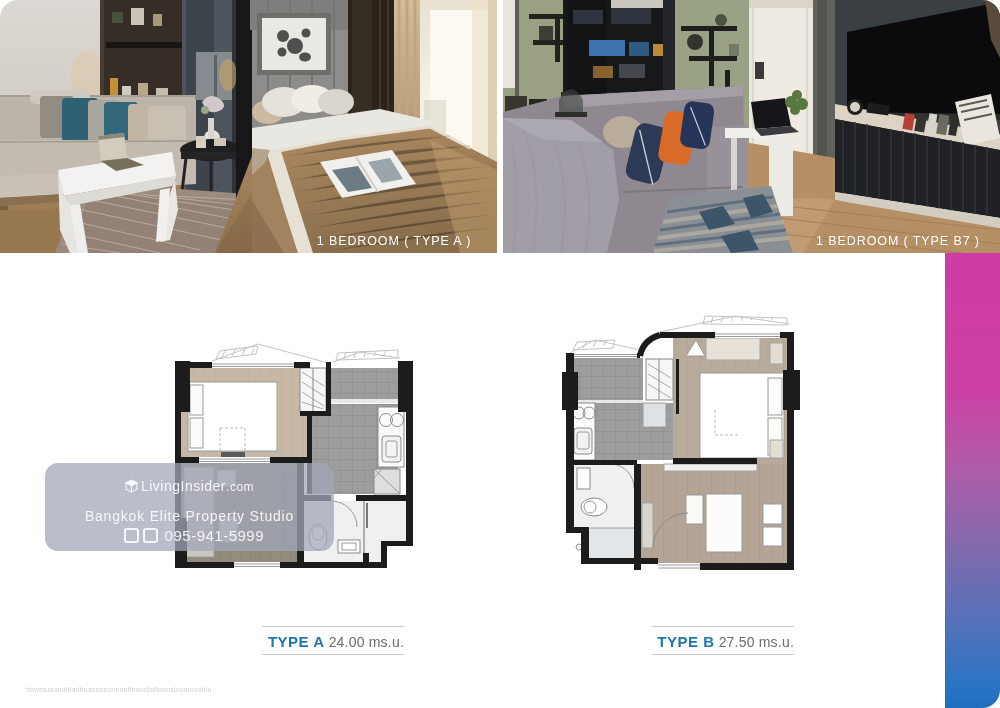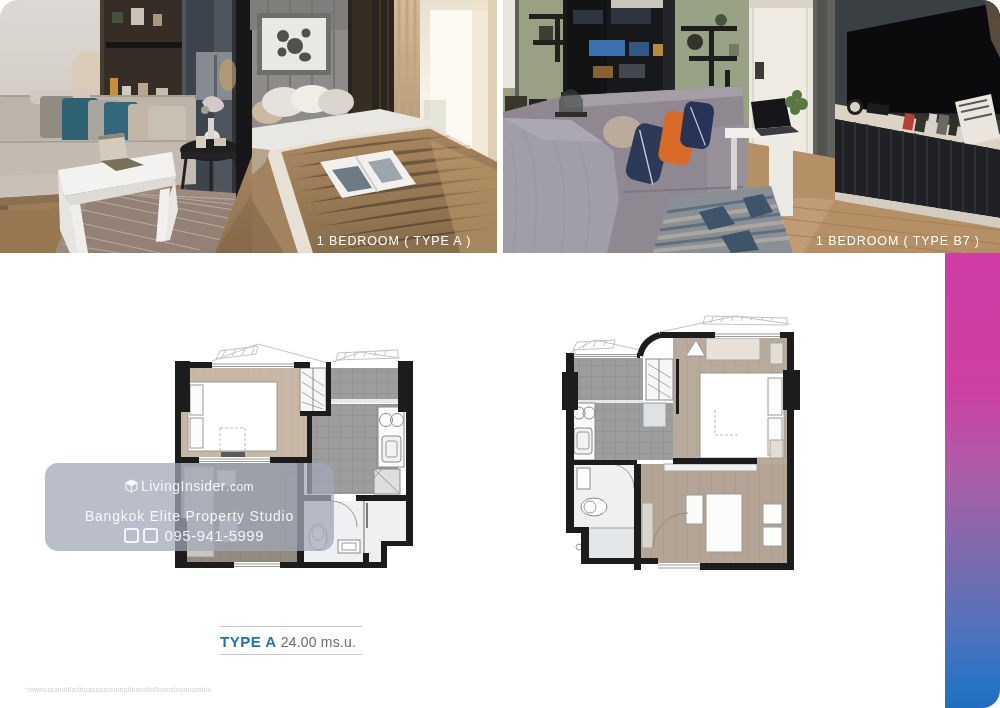--- a/index.html
+++ b/index.html
@@ -1,21 +1,21 @@
 <!DOCTYPE html>
 <html><head>
 <meta charset="utf-8">
 <style>
 html,body{margin:0;padding:0;}
 body{font-family:"Liberation Sans",sans-serif;}
 #page{position:relative;width:1000px;height:708px;background:#ffffff;overflow:hidden;border-radius:18px;}
 .abs{position:absolute;}
 #bar{left:945px;top:253px;width:55px;height:455px;
  background:linear-gradient(180deg,#ce3ca4 0%,#cd40a3 30%,#ad5da7 48%,#7e6aad 66%,#5372bb 82%,#2a73c4 95%,#1f6ec0 100%);}
-.lbl{position:absolute;top:626px;width:142px;text-align:left;white-space:nowrap;}
+.lbl{position:absolute;top:626px;width:142px;text-align:right;white-space:nowrap;margin-left:42px;}
 .lbl .ln{border-top:1px solid #c9c9c9;margin:0;}
 .lbl .txt{padding:6px 0 4px 0;font-size:14px;color:#6b6b6b;letter-spacing:0.2px;}
 .lbl .tA{color:#1d76ad;font-weight:bold;letter-spacing:0.5px;font-size:15px;}
 #discl{left:25px;top:686px;font-size:7px;color:#cfcfcf;letter-spacing:0.2px;}
 #wm{left:45px;top:463px;width:289px;height:88px;background:rgba(162,167,183,0.74);border-radius:13px;
  color:rgba(255,255,255,0.88);text-align:center;white-space:nowrap;}
 #wm .l1{margin-top:16px;font-size:14px;letter-spacing:0.5px;line-height:14px;}
 #wm .l1 b{font-weight:normal;}
 #wm .l1 .sm{font-size:12px;}
 #wm .l2{font-size:14px;letter-spacing:0.8px;margin-top:14px;line-height:16px;}
@@ -567,14 +567,19 @@
         </svg>Living<b>Insider</b><span class="sm">.com</span></div>
     <div class="l2">Bangkok Elite Property Studio</div>
     <div class="l3"><span class="sqico"></span><span class="sqico"></span> 095-941-5999</div>
   </div>
 
   <div class="lbl" style="left:220px;">
     <div class="ln"></div>
     <div class="txt"><span class="tA">TYPE A</span> 24.00 ms.u.</div>
     <div class="ln"></div>
   </div>
+  <div class="lbl" style="left:610px;">
+    <div class="ln"></div>
+    <div class="txt"><span class="tA">TYPE B</span> 27.50 ms.u.</div>
+    <div class="ln"></div>
+  </div>
   <div class="abs" id="discl">*mwmuaonuiñadbuasussonnnañnaodhiñonnslovanuniniu</div>
 </div>
 
 </body></html>

